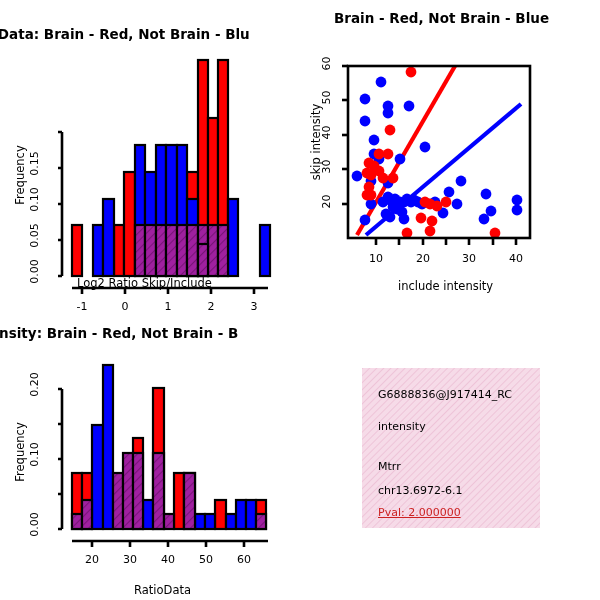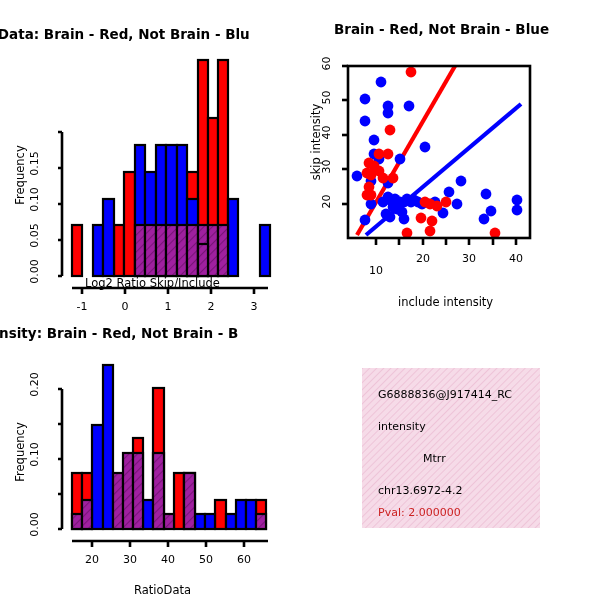--- a/index.html
+++ b/index.html
@@ -5,21 +5,21 @@
   html,body{margin:0;padding:0;background:#ffffff;}
   body{width:600px;height:600px;font-family:"DejaVu Sans",sans-serif;overflow:hidden;position:relative;}
   .panel{position:absolute;}
   .ttl{font-size:13.5px;font-weight:bold;color:#000;white-space:nowrap;font-family:"DejaVu Sans",sans-serif;}
   .axlab{font-size:11.5px;color:#000;white-space:nowrap;font-family:"DejaVu Sans",sans-serif;}
   .tick{font-size:11px;color:#000;font-family:"DejaVu Sans",sans-serif;}
   .rot{transform:rotate(-90deg);transform-origin:50% 50%;}
   svg{display:block;overflow:visible;}
   .infobox{position:absolute;background:#f6dbe8;}
   .infotext{position:absolute;font-size:11px;color:#000;font-family:"DejaVu Sans",sans-serif;white-space:nowrap;}
-  .pv{color:#cc2222;}
+  .pv{color:#cc2222;text-decoration:underline;}
   .clip{position:absolute;overflow:hidden;}
 </style>
 </head>
 <body>
 
 <div class="panel" style="left:0;top:0;width:300px;height:310px;">
 
   <div class="clip" style="left:0;top:26px;width:300px;height:22px;">
     <div class="ttl" style="position:absolute;left:-42px;top:0;">RatioData: Brain - Red, Not Brain - Blu</div>
   </div>
@@ -82,25 +82,25 @@
 
   <div class="tick" style="position:absolute;left:72px;top:300px;width:20px;text-align:center;">-1</div>
   <div class="tick" style="position:absolute;left:115px;top:300px;width:20px;text-align:center;">0</div>
   <div class="tick" style="position:absolute;left:158px;top:300px;width:20px;text-align:center;">1</div>
   <div class="tick" style="position:absolute;left:201px;top:300px;width:20px;text-align:center;">2</div>
   <div class="tick" style="position:absolute;left:244px;top:300px;width:20px;text-align:center;">3</div>
 
   <div class="axlab rot" style="position:absolute;left:-30px;top:168px;width:100px;text-align:center;">Frequency</div>
 </div>
 
-<div class="axlab" style="position:absolute;left:85px;top:276px;">Log2 Ratio Skip/Include</div>
+<div class="axlab" style="position:absolute;left:77px;top:276px;">Log2 Ratio Skip/Include</div>
 
 <div class="panel" style="left:300px;top:0;width:300px;height:310px;">
 
-  <div class="ttl" style="position:absolute;left:34px;top:21px;">Brain - Red, Not Brain - Blue</div>
+  <div class="ttl" style="position:absolute;left:34px;top:10px;">Brain - Red, Not Brain - Blue</div>
 
   <svg width="300" height="250" style="position:absolute;left:0;top:48px;">
 
     <clipPath id="scClip">
         <rect x="48" y="18" width="182" height="172"></rect>
       </clipPath>
 
     <g clip-path="url(#scClip)">
 
       <line x1="57" y1="187" x2="155" y2="18" stroke="#FF0000" stroke-width="4.2"></line>
@@ -199,27 +199,27 @@
       <line x1="216" y1="190" x2="216" y2="197"></line>
     </g>
   </svg>
 
   <div class="tick rot" style="position:absolute;left:6px;top:57px;width:40px;text-align:center;">60</div>
   <div class="tick rot" style="position:absolute;left:6px;top:91px;width:40px;text-align:center;">50</div>
   <div class="tick rot" style="position:absolute;left:6px;top:126px;width:40px;text-align:center;">40</div>
   <div class="tick rot" style="position:absolute;left:6px;top:160px;width:40px;text-align:center;">30</div>
   <div class="tick rot" style="position:absolute;left:6px;top:195px;width:40px;text-align:center;">20</div>
 
-  <div class="tick" style="position:absolute;left:66px;top:252px;width:20px;text-align:center;margin-top:12px;">10</div>
+  <div class="tick" style="position:absolute;left:66px;top:252px;width:20px;text-align:center;">10</div>
   <div class="tick" style="position:absolute;left:113px;top:252px;width:20px;text-align:center;">20</div>
   <div class="tick" style="position:absolute;left:159px;top:252px;width:20px;text-align:center;">30</div>
   <div class="tick" style="position:absolute;left:206px;top:252px;width:20px;text-align:center;">40</div>
 
   <div class="axlab rot" style="position:absolute;left:-34px;top:135px;width:100px;text-align:center;">skip intensity</div>
-  <div class="axlab" style="position:absolute;left:98px;top:295px;text-align:center;">include intensity</div>
+  <div class="axlab" style="position:absolute;left:98px;top:279px;text-align:center;">include intensity</div>
 </div>
 
 <div class="panel" style="left:0;top:305px;width:300px;height:295px;">
 
   <div class="clip" style="left:0;top:20px;width:300px;height:22px;">
     <div class="ttl" style="position:absolute;left:-45px;top:0;">ne Itensity: Brain - Red, Not Brain - B</div>
   </div>
 
   <svg width="300" height="240" style="position:absolute;left:0;top:48px;">
     <defs>
@@ -292,16 +292,16 @@
         <line x1="0" y1="0" x2="0" y2="5" stroke="#eec4d8" stroke-width="2"></line>
       </pattern>
     </defs>
     <rect x="0" y="0" width="178" height="160" fill="url(#hatchPink)"></rect>
   </svg>
 </div>
 
 <div class="clip" style="left:362px;top:368px;width:178px;height:160px;text-align:center;">
   <div class="infotext" style="left:16px;top:20px;">G6888836@J917414_RC</div>
   <div class="infotext" style="left:16px;top:52px;">intensity</div>
-  <div class="infotext" style="left:16px;top:84px;margin-left:45px;">Mtrr</div>
-  <div class="infotext" style="left:16px;top:116px;">chr13.6972-4.2</div>
+  <div class="infotext" style="left:16px;top:92px;">Mtrr</div>
+  <div class="infotext" style="left:16px;top:116px;">chr13.6972-6.1</div>
   <div class="infotext pv" style="left:16px;top:138px;">Pval: 2.000000</div>
 </div>
 
 </body></html>

